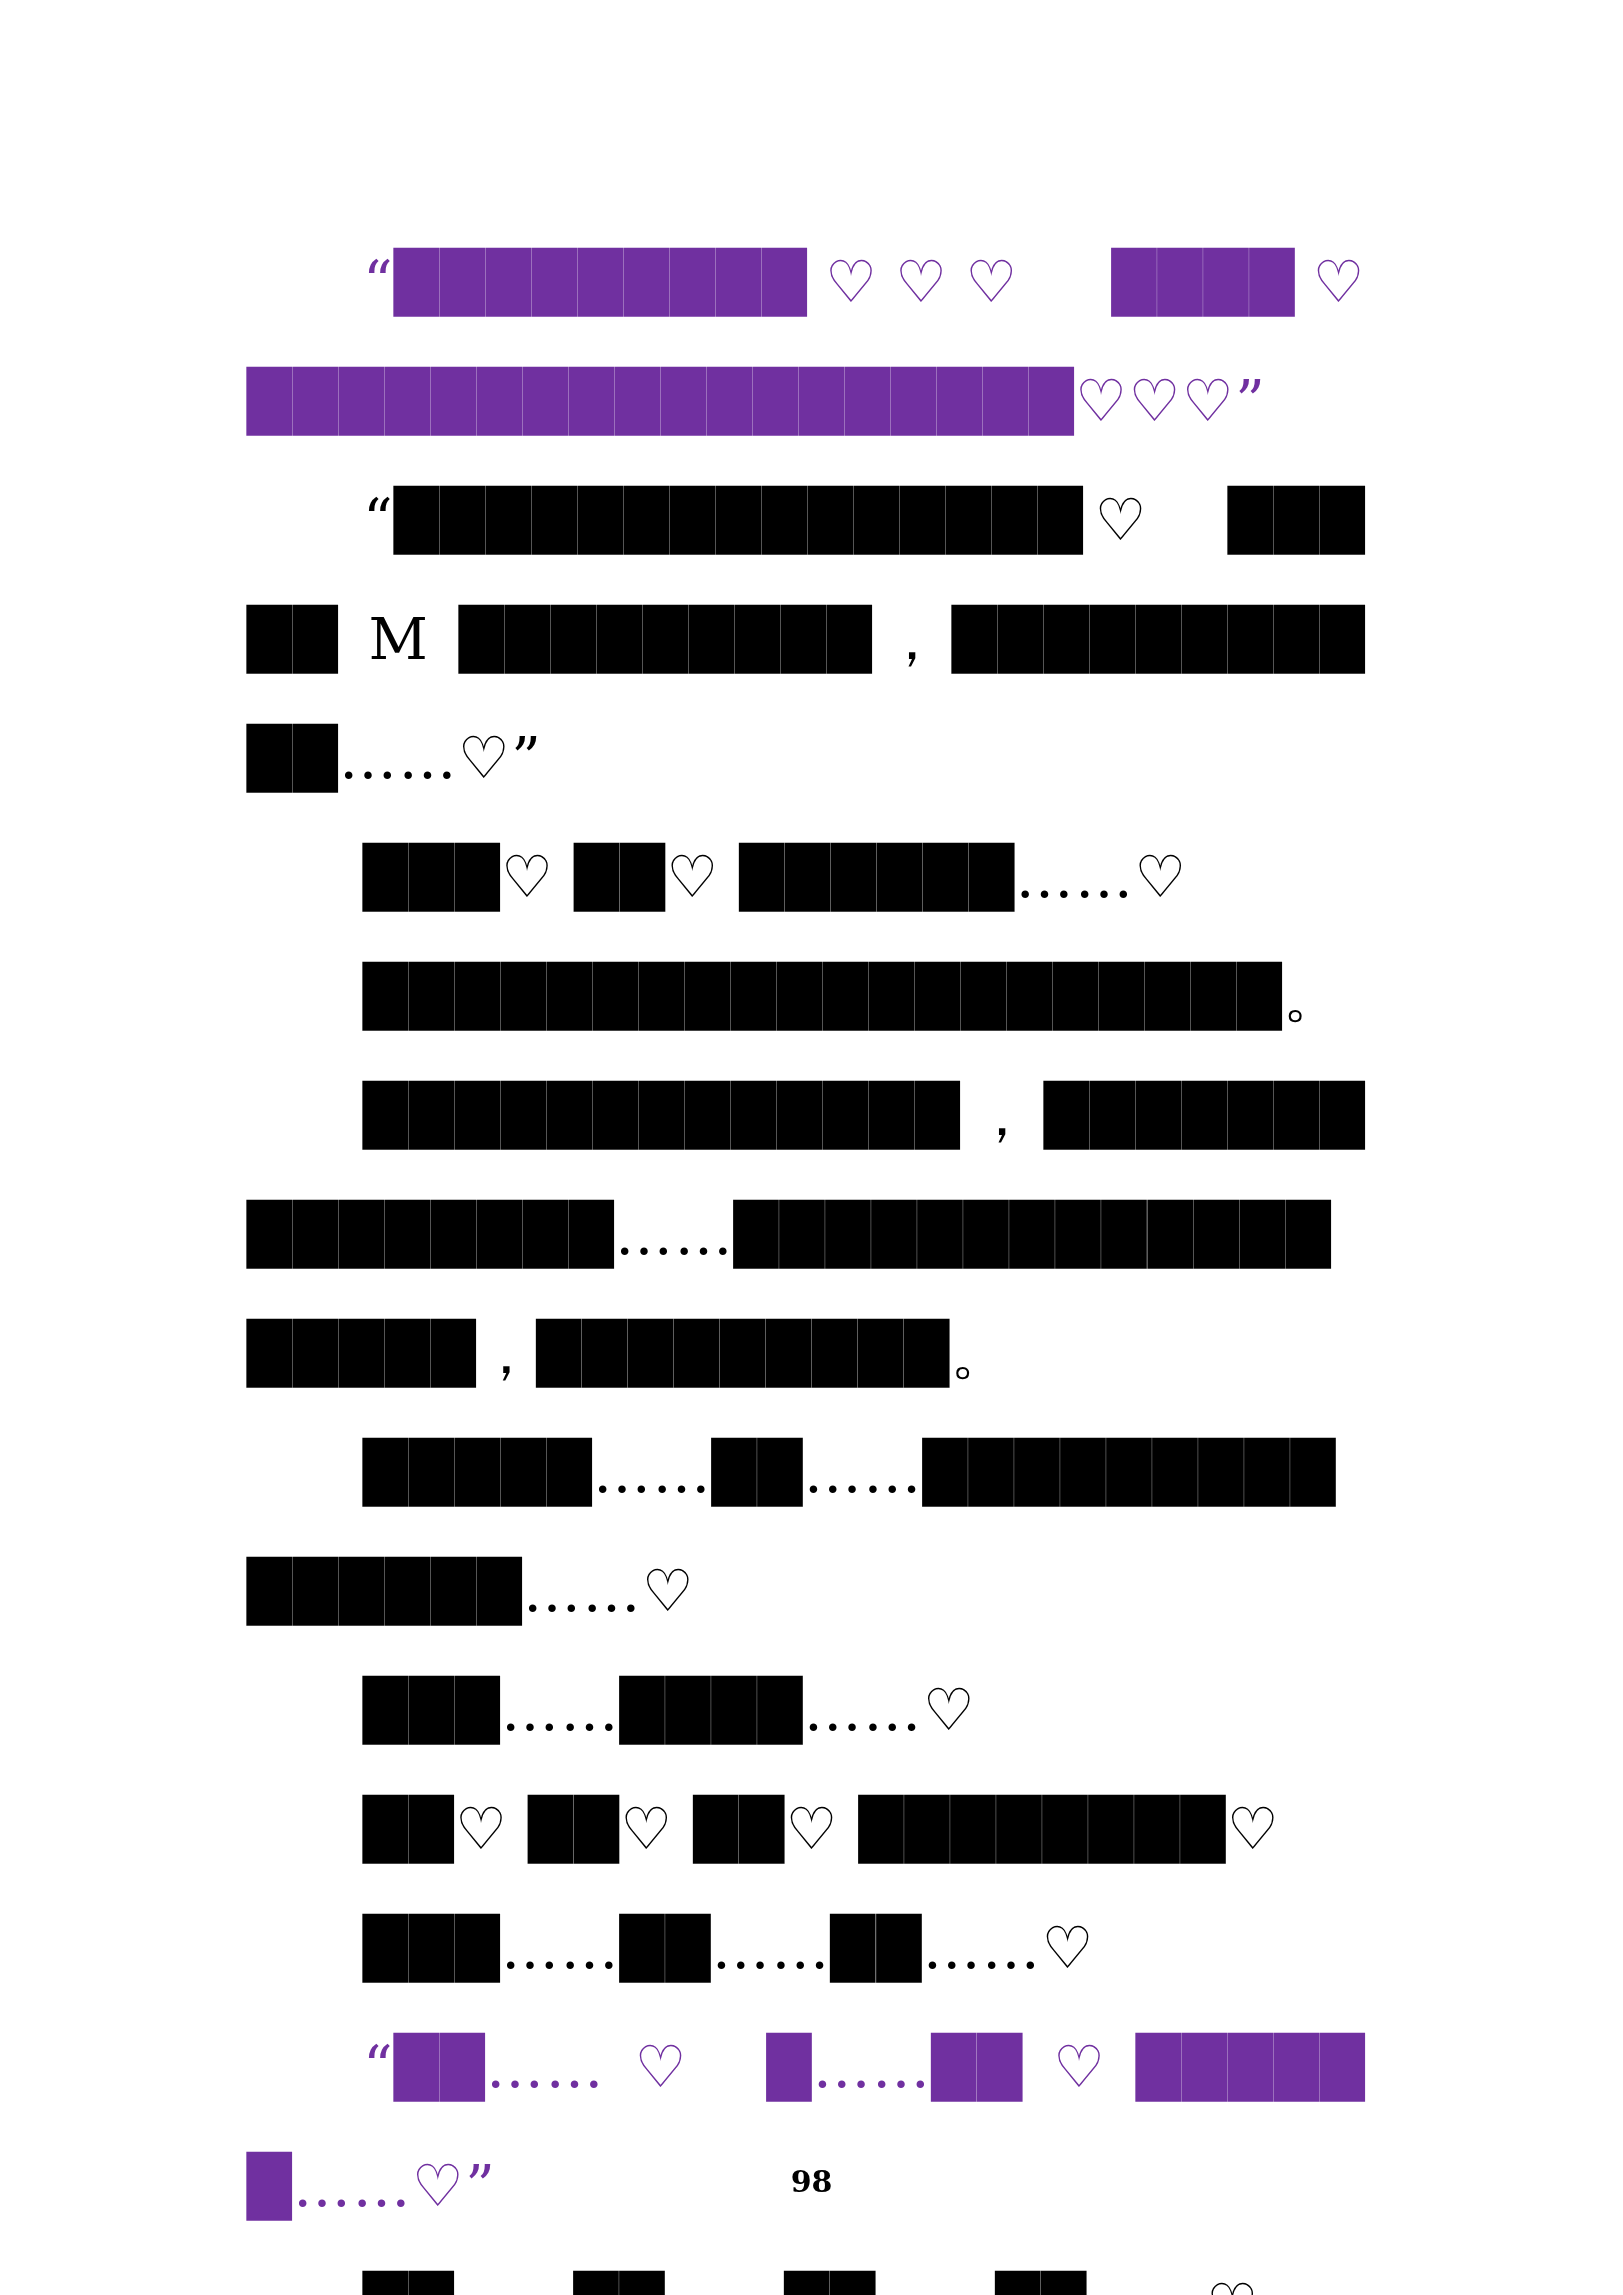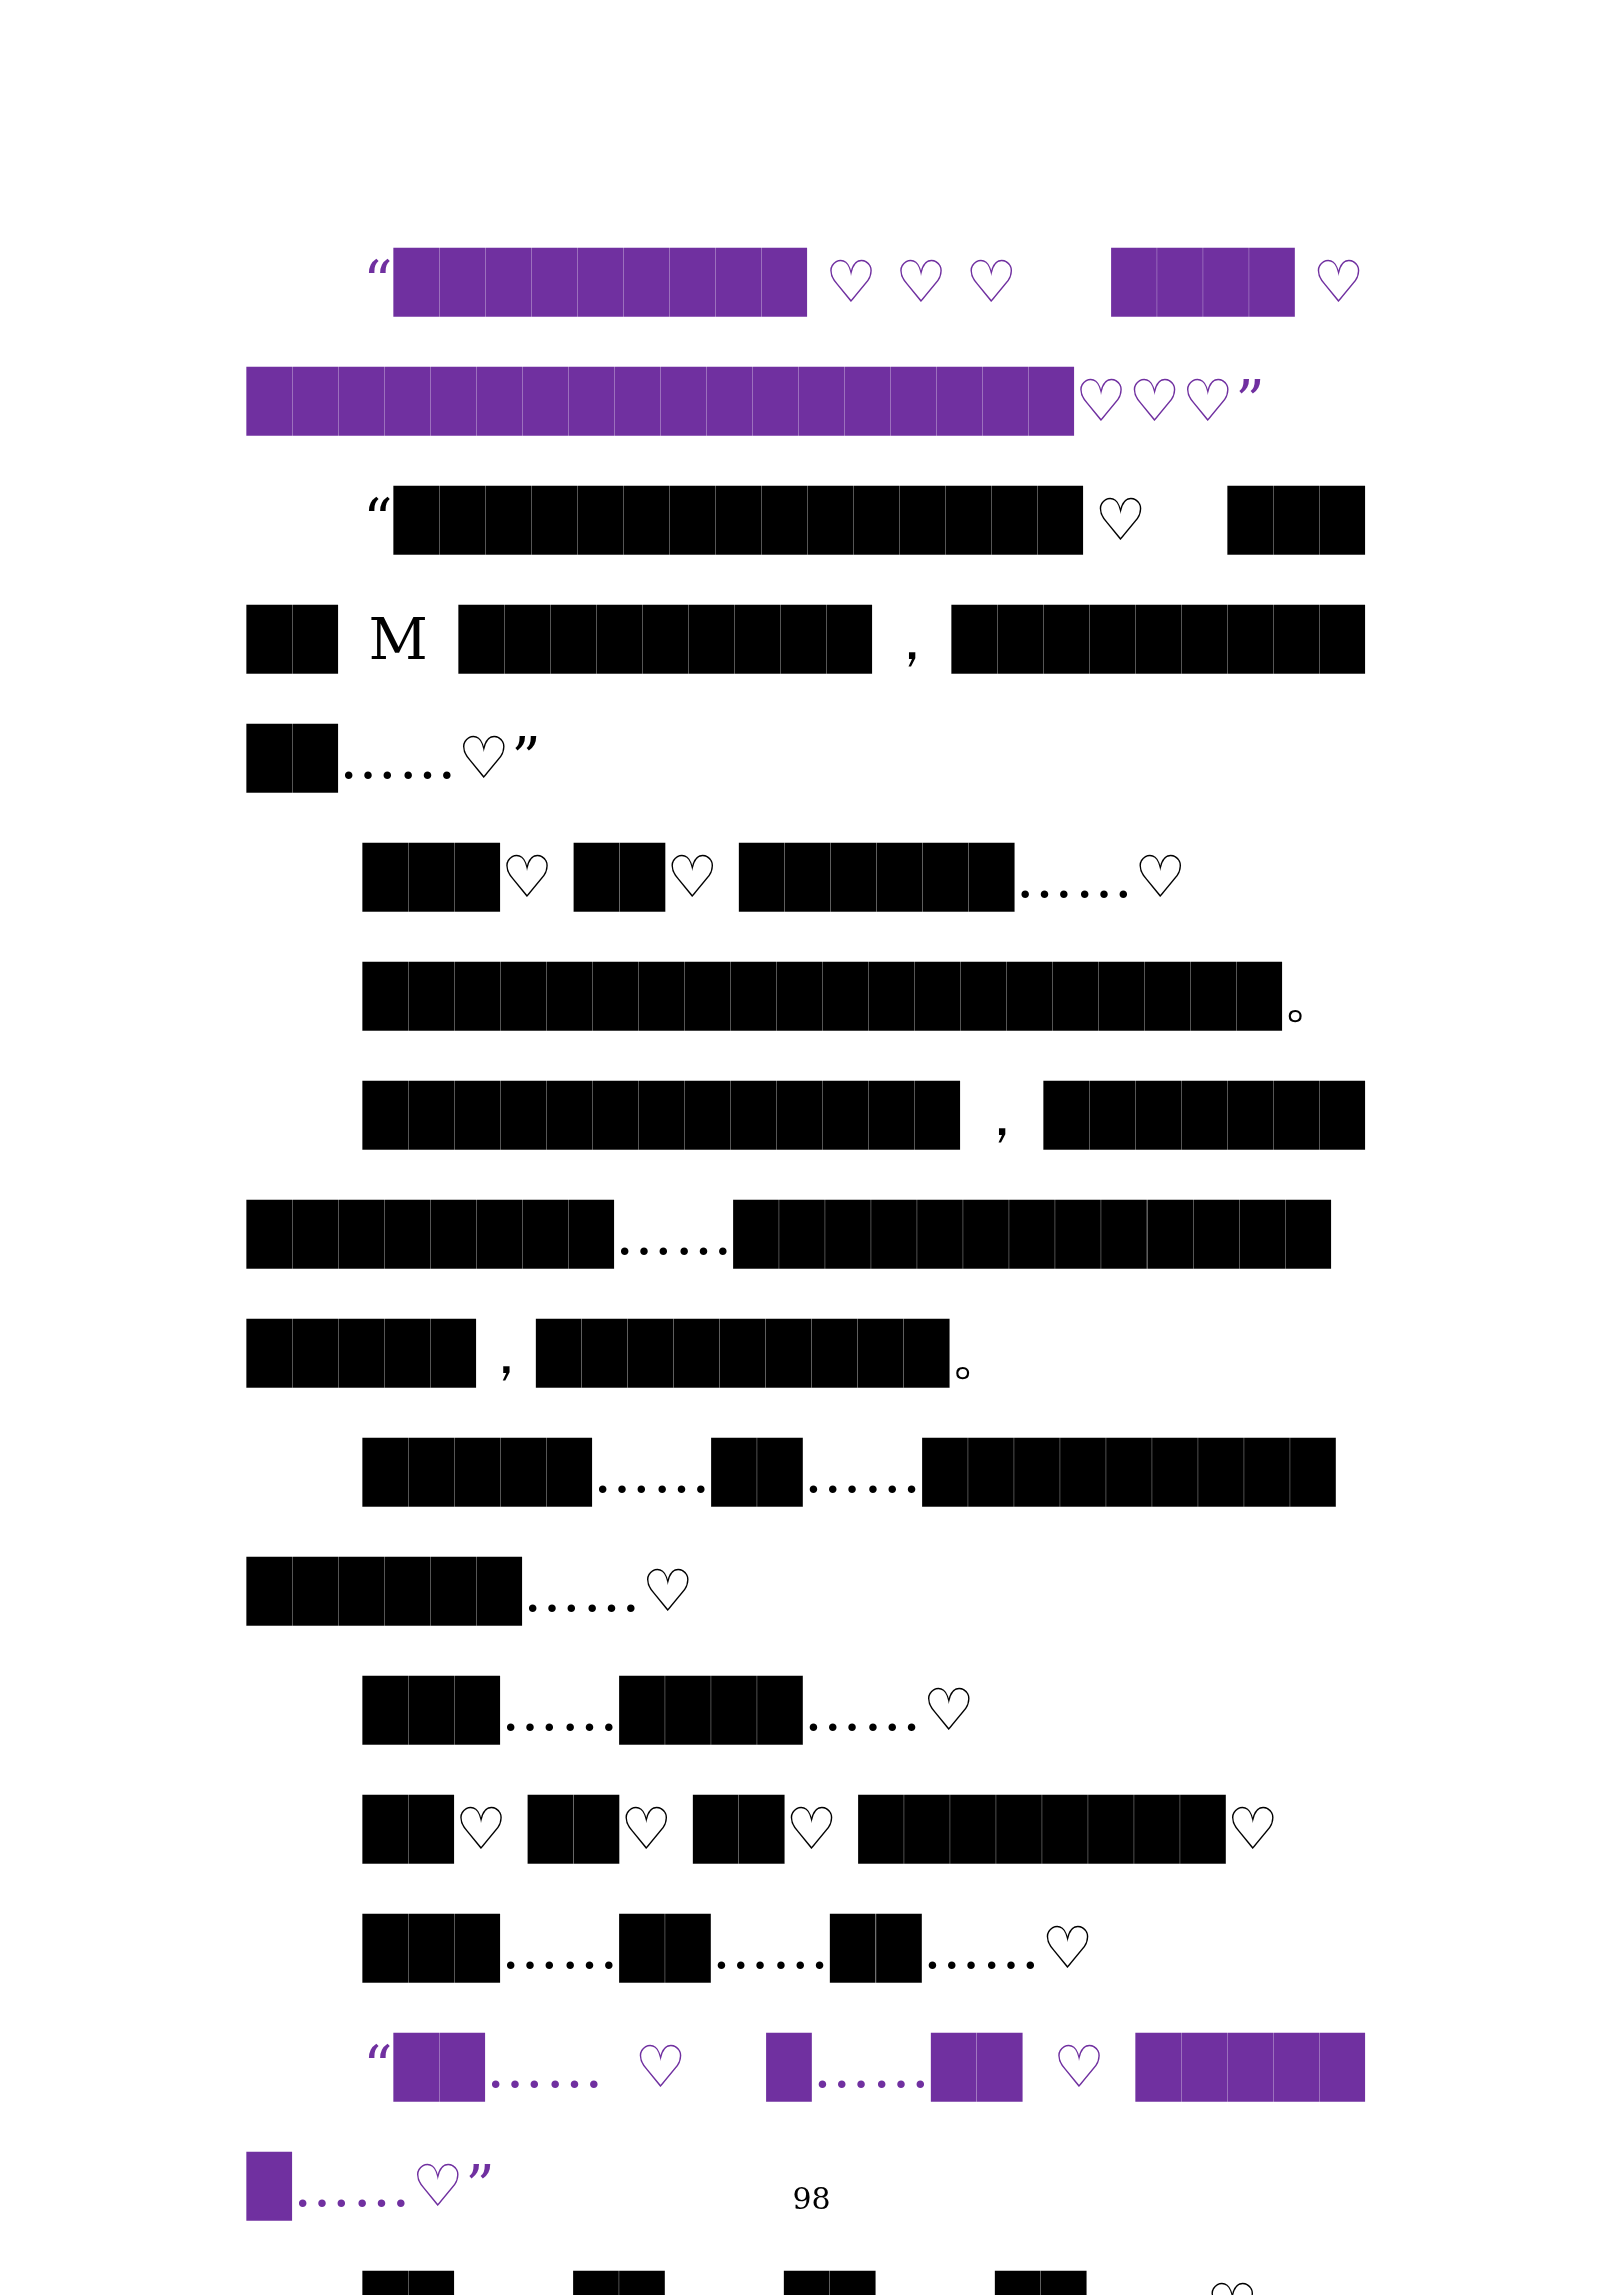--- a/index.html
+++ b/index.html
@@ -25,28 +25,29 @@
     text-align: justify;
     text-indent: 2em;
     letter-spacing: 1.4px;
     word-break: break-all;
   }
   .para.purple {
     color: var(--accent, #7030A0);
   }
   .page-number {
     position: absolute;
-    bottom: 81px;
+    bottom: 98px;
     left: 0;
     width: 100%;
     text-align: center;
     font-size: 30px;
     line-height: 30px;
     color: #000000;
     letter-spacing: 0;
+    font-weight: bold;
   }
 </style>
 </head>
 <body>
 
 <div class="page">
   <div id="paragraph-container">
       <p class="para purple">“█████████♡♡♡　████♡　██████████████████♡♡♡”</p>
       <p class="para ">“███████████████♡　█████ M █████████，███████████……♡”</p>
       <p class="para ">███♡ ██♡ ██████……♡</p>

